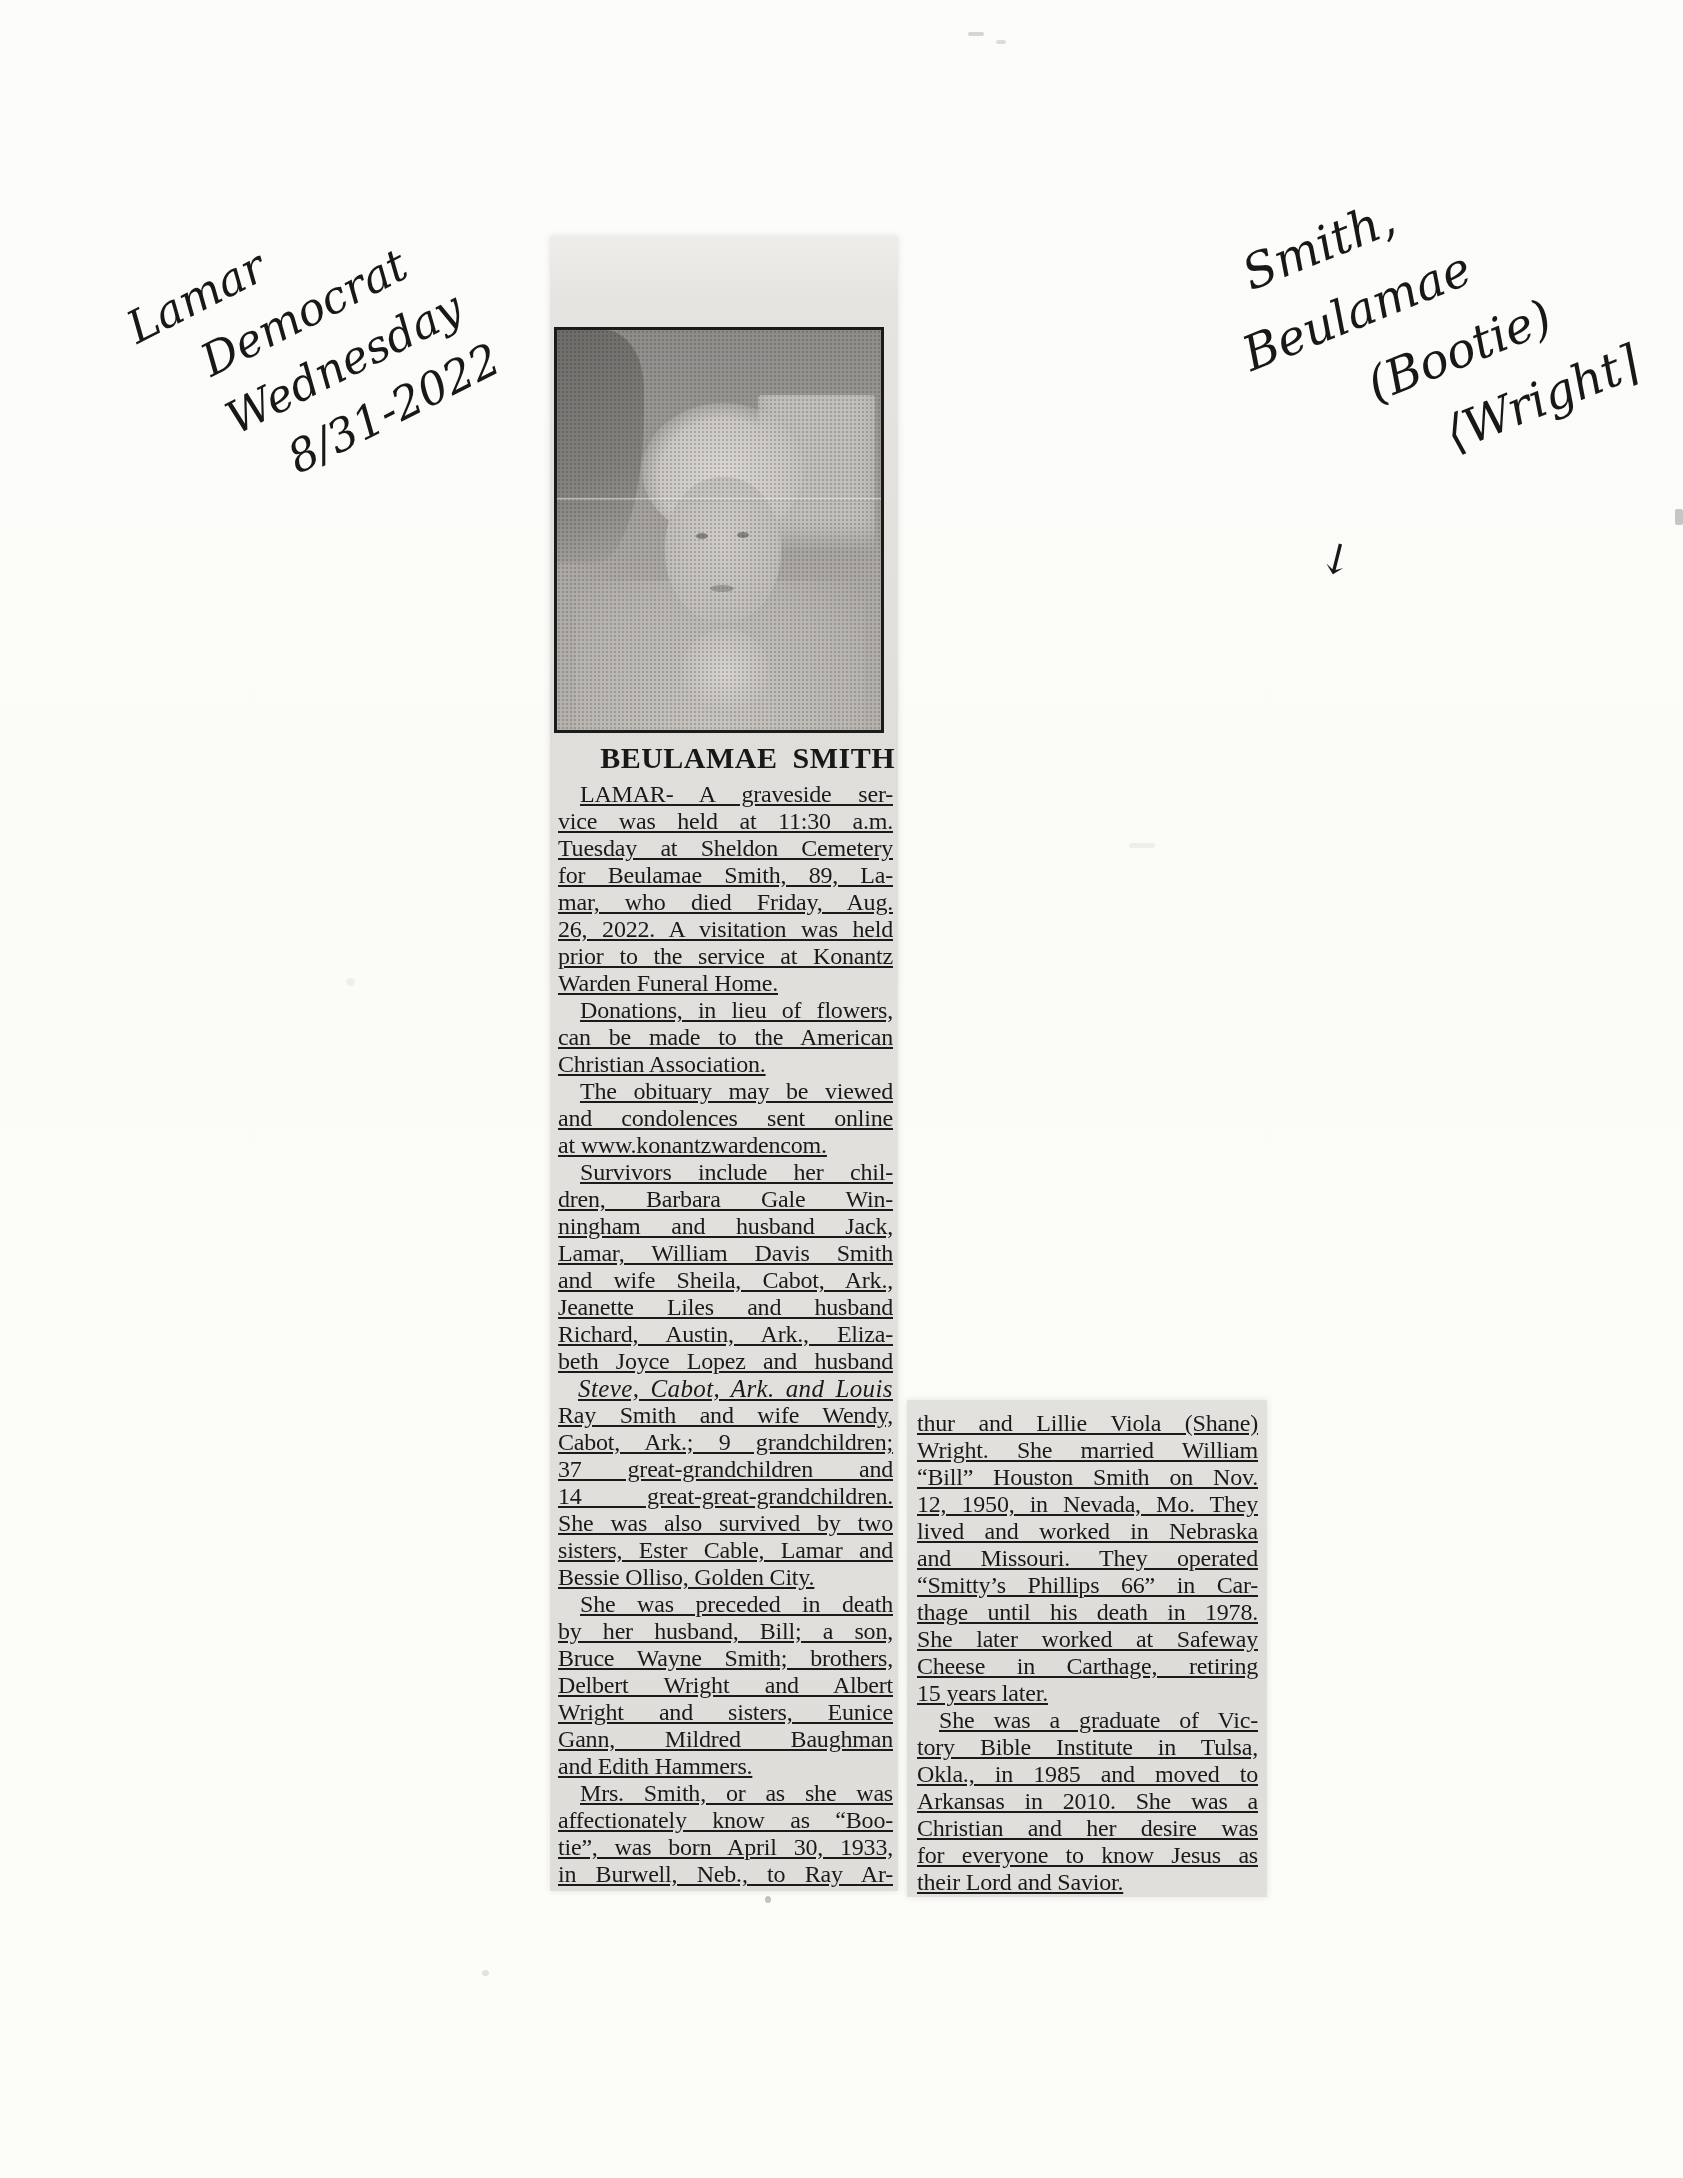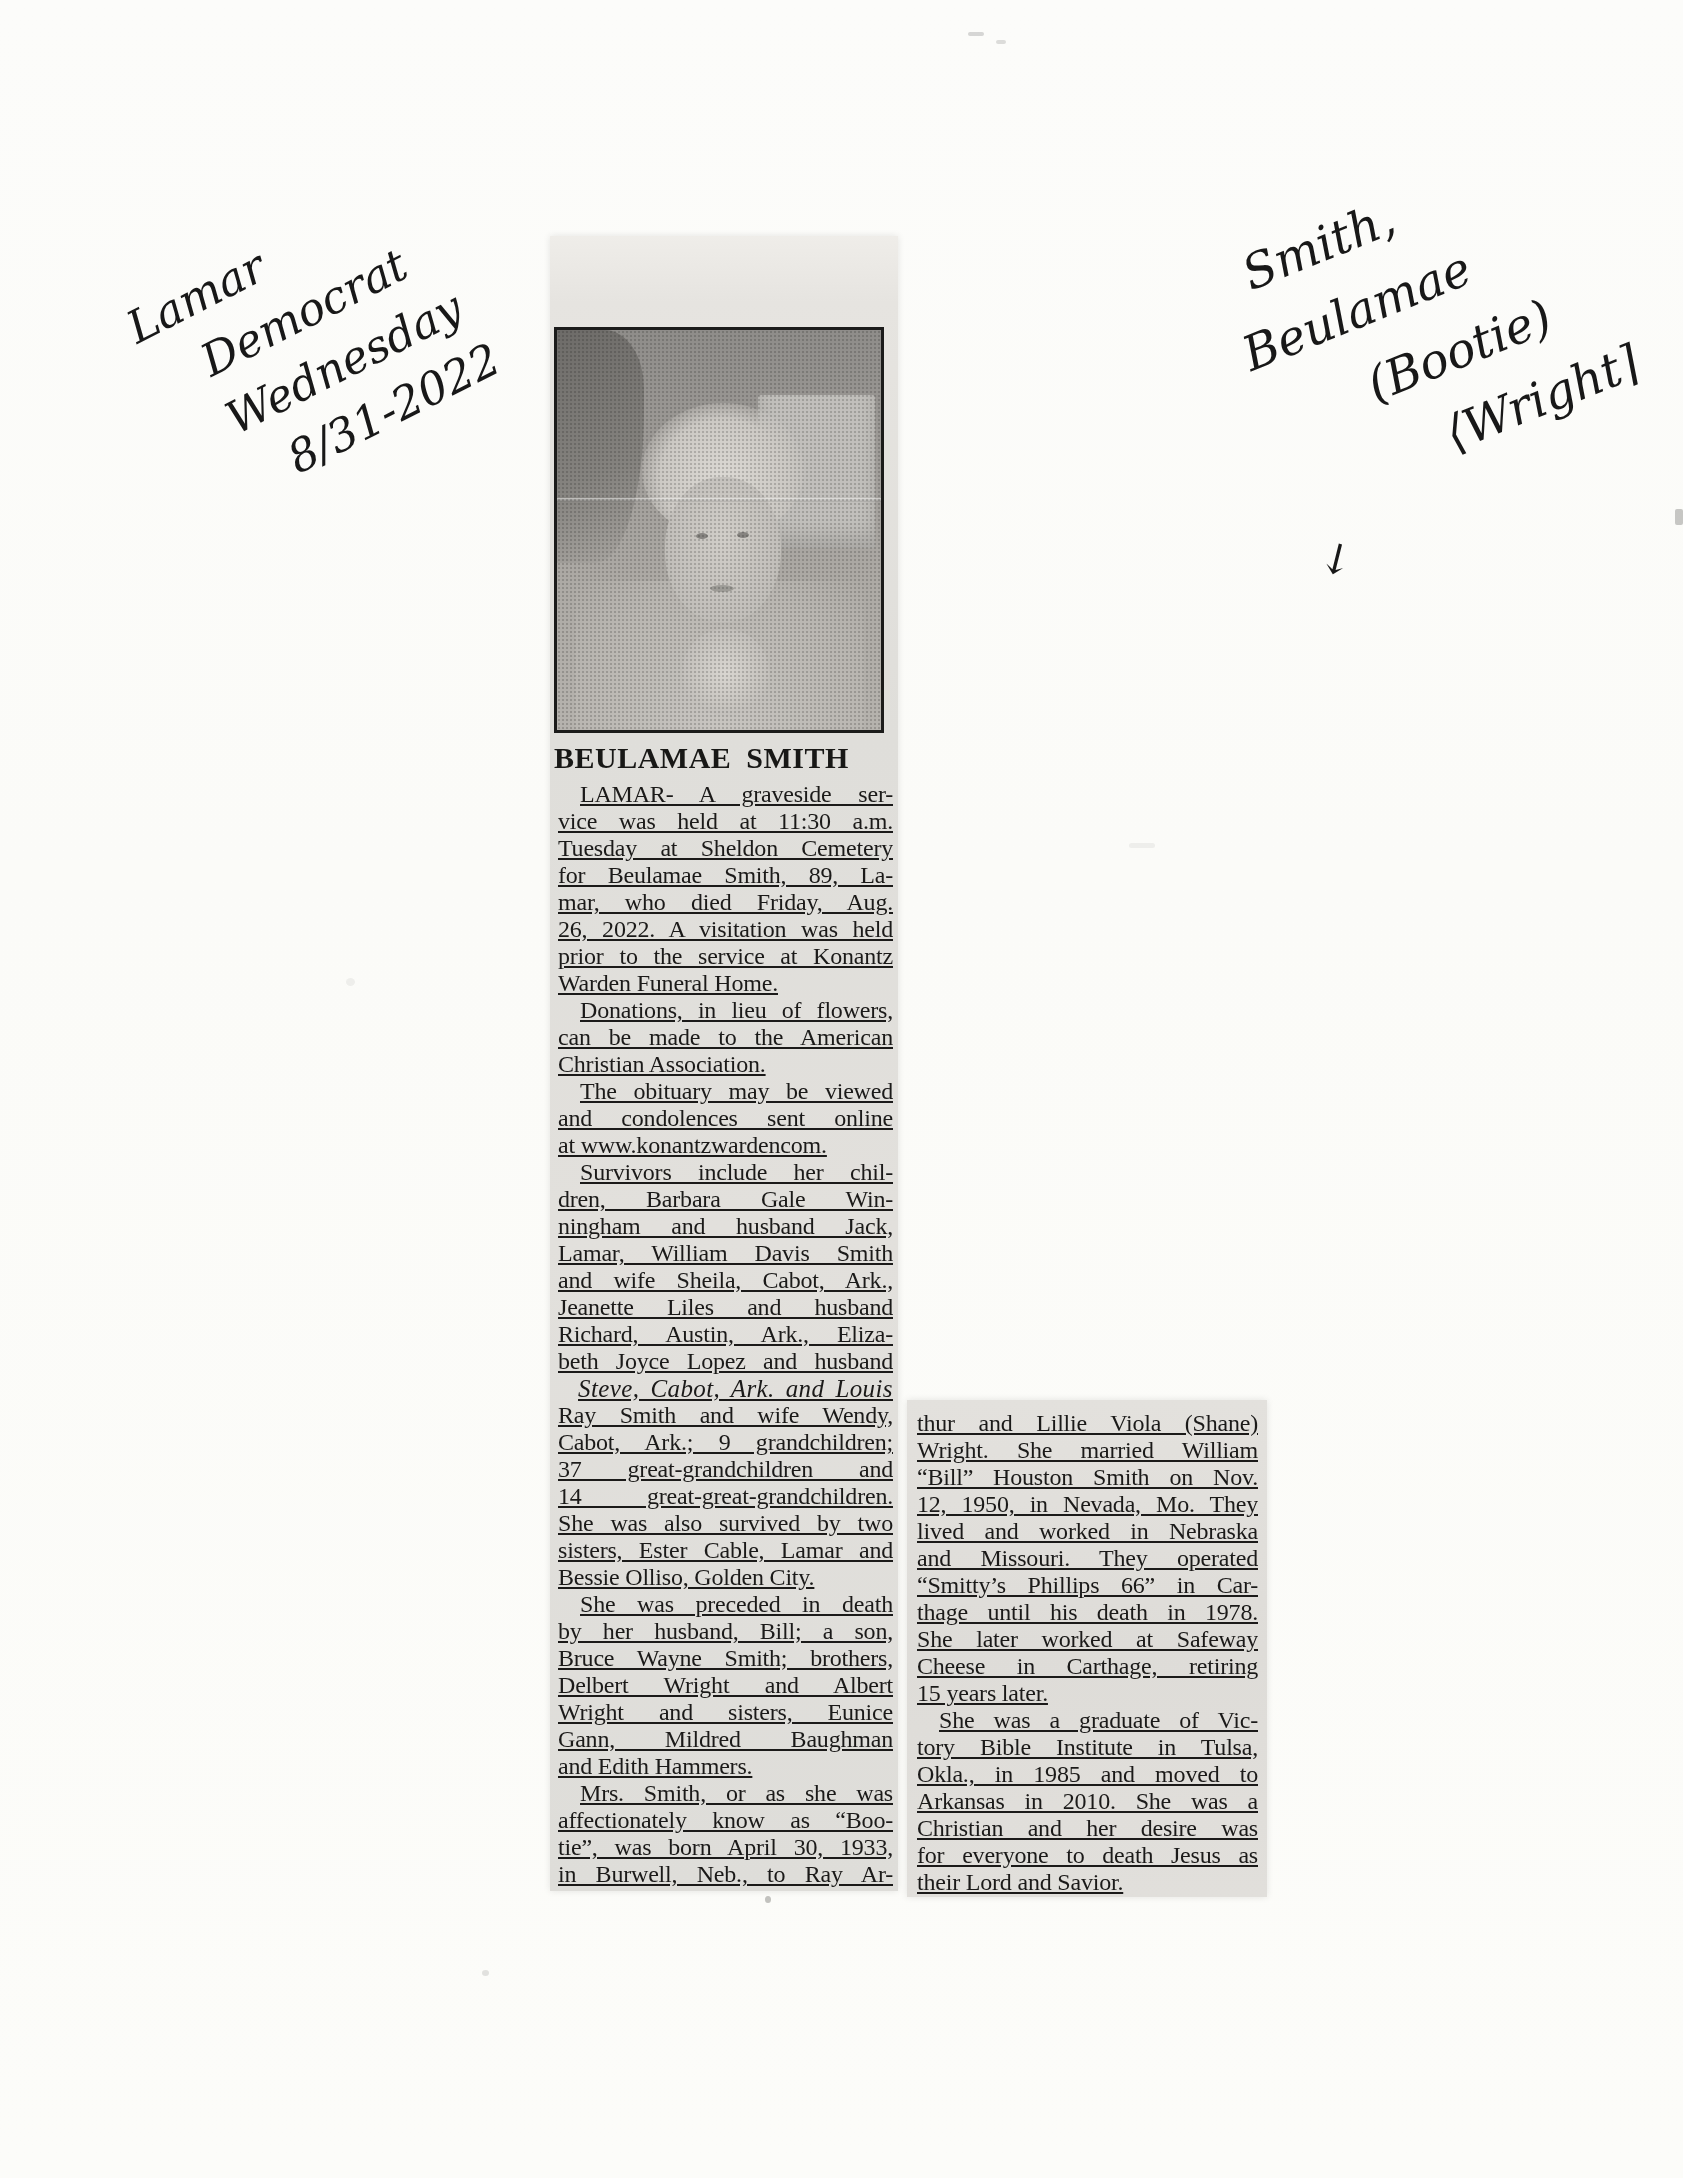--- a/index.html
+++ b/index.html
@@ -45,21 +45,21 @@
     background:radial-gradient(circle,#d9d6d1 0%,#c5c2bd 68%,rgba(190,187,182,0) 100%);}
   .ph-crease{left:0;top:168px;width:100%;height:4px;
     background:linear-gradient(180deg,rgba(252,252,250,0.55) 0%,rgba(0,0,0,0.12) 100%);}
   .ph-halftone{left:0;top:0;width:100%;height:100%;
     background-image:radial-gradient(rgba(25,25,24,0.20) 1px,transparent 1.6px);
     background-size:4px 4px;}
 
   
   .headline{
     position:absolute;left:554px;top:741px;width:341px;margin:0;
-    text-align:left;font-weight:bold;font-size:30px;letter-spacing:0.5px;word-spacing:7px;
+    text-align:right;font-weight:bold;font-size:30px;letter-spacing:0.5px;word-spacing:7px;
     color:#181816;font-family:"Liberation Serif",serif;
   }
   .coltext{position:absolute;font-size:24px;letter-spacing:-0.2px;color:#1b1a19;text-decoration:underline;}
   .col1{left:558px;top:781px;width:335px;}
   .col2{left:917px;top:1410px;width:341px;}
   .ln{height:27px;line-height:27px;overflow:hidden;
       text-align:justify;text-align-last:justify;}
   .ln.last{text-align-last:left;}
   .ln.first{text-indent:22px;}
   .ln.ital{font-style:italic;font-size:25px;letter-spacing:0.4px;margin-left:20px;}
@@ -184,21 +184,21 @@
       <div class="ln">“Smitty’s Phillips 66” in Car-</div>
       <div class="ln">thage until his death in 1978.</div>
       <div class="ln">She later worked at Safeway</div>
       <div class="ln">Cheese in Carthage, retiring</div>
       <div class="ln last">15 years later.</div>
       <div class="ln first">She was a graduate of Vic-</div>
       <div class="ln">tory Bible Institute in Tulsa,</div>
       <div class="ln">Okla., in 1985 and moved to</div>
       <div class="ln">Arkansas in 2010. She was a</div>
       <div class="ln">Christian and her desire was</div>
-      <div class="ln">for everyone to death Jesus as</div>
+      <div class="ln">for everyone to know Jesus as</div>
       <div class="ln last">their Lord and Savior.</div>
     </div>
 
   <div class="speck sp1"></div>
   <div class="speck sp2"></div>
   <div class="speck sp3"></div>
   <div class="speck sp4"></div>
   <div class="speck sp5"></div>
   <div class="speck sp6"></div>
   <div class="speck sp7"></div>

